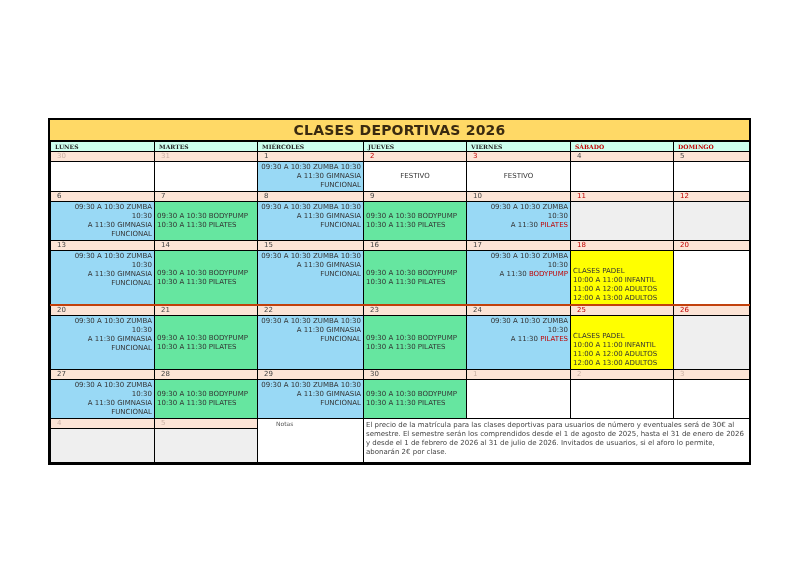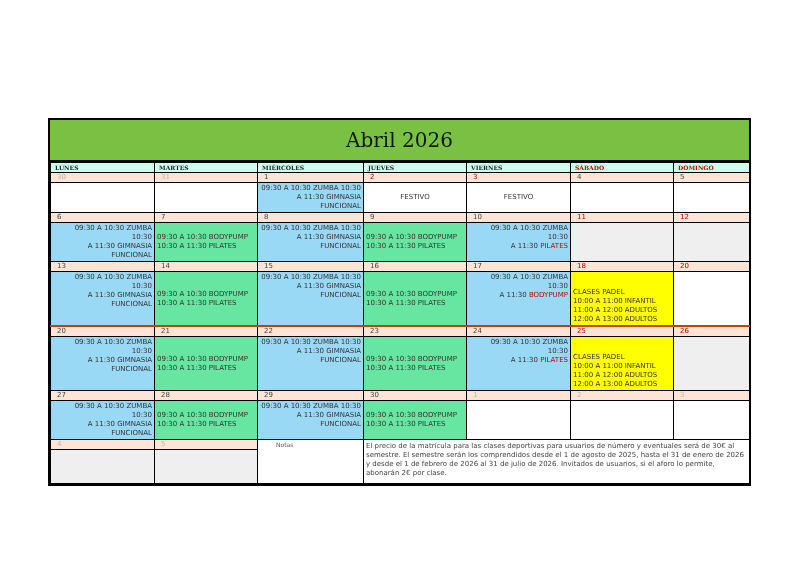--- a/index.html
+++ b/index.html
@@ -45,21 +45,21 @@
   .festivo { color: #C00000; text-align: center; vertical-align: middle !important; }
   .red { color: #C00000; }
   .note { font-size: 7px; line-height: 10px; color: #111; padding: 2px 2px !important; }
   .thickt td { border-top: 2px solid #c2410c; }
   .notas-label { font-size: 6px; color: #555; padding-left: 12px; }
 </style>
 </head>
 <body>
 
 <div id="cal">
-  <div class="month-bar">Abril 2026</div>
+  <div class="title-bar">CLASES DEPORTIVAS 2026</div>
 
   <table>
     <colgroup>
       <col style="width:104px">
         <col style="width:103px">
         <col style="width:106px">
       <col style="width:103px">
         <col style="width:104px">
         <col style="width:103px">
         <col style="width:76px">

